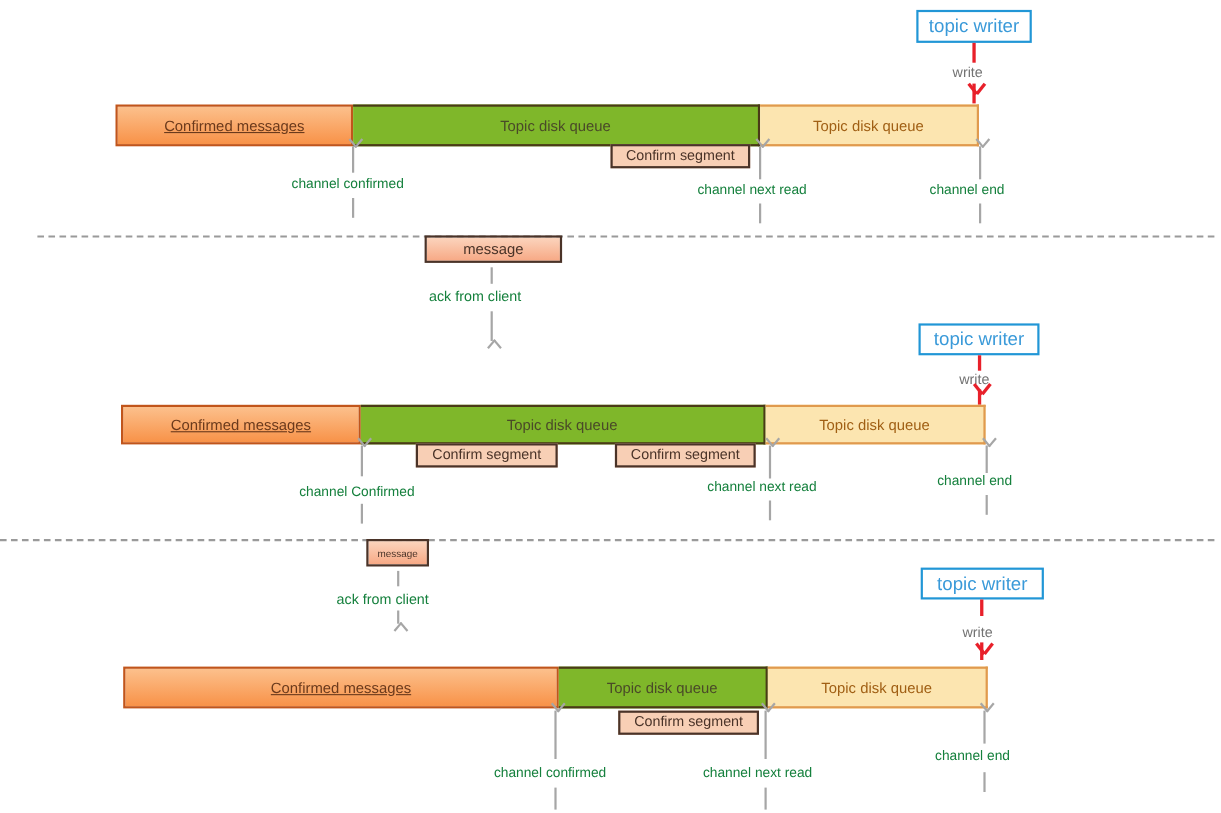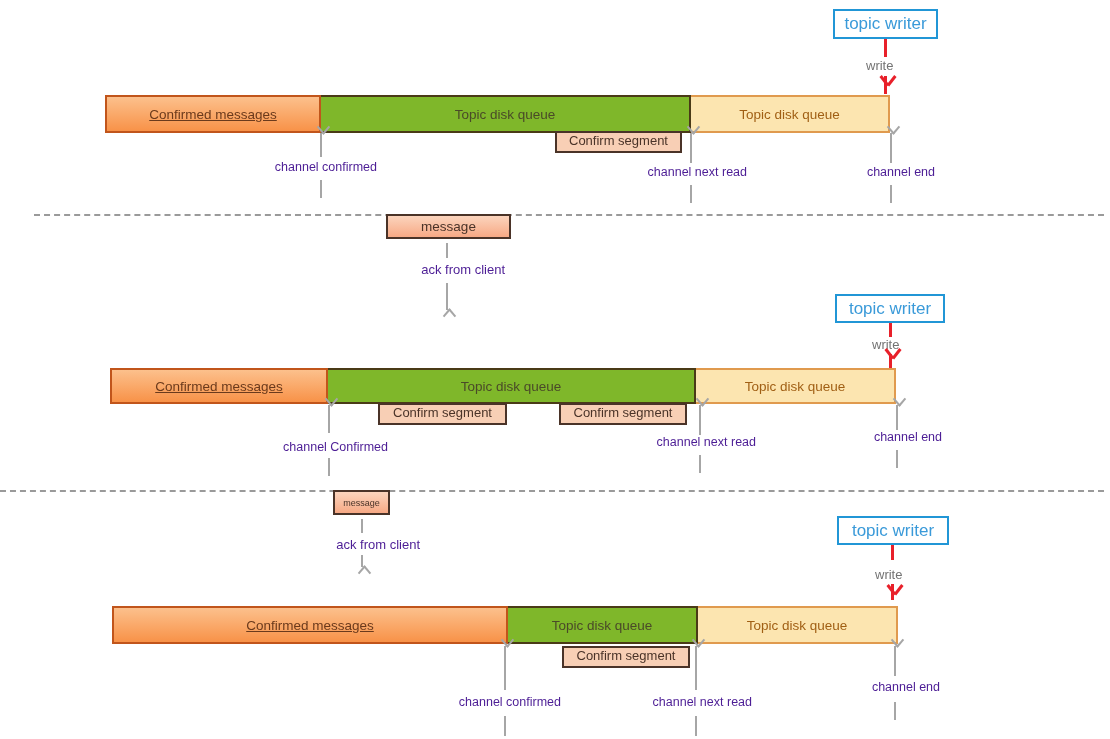--- a/index.html
+++ b/index.html
@@ -143,23 +143,23 @@
     position: absolute;
     width: 10px;
     height: 2px;
     background: #a6a6a6;
     bottom: 0;
   }
   .g-down::before { left: -7px; transform: rotate(-50deg); transform-origin: right center; }
   .g-down::after  { left: 2px;  transform: rotate(50deg); transform-origin: left center; }
   .g-label {
     position: absolute;
-    color: #4c1d95;
-    white-space: nowrap;
-    text-align: right;
+    color: #15803d;
+    white-space: nowrap;
+    text-align: left;
   }
 </style>
 </head>
 <body>
 
 <div class="stage">
 
   <div class="writer-box" style="left:833px; top:9px; width:105px; height:30px; font-size:17px;">
     <span>topic writer</span>
   </div>

